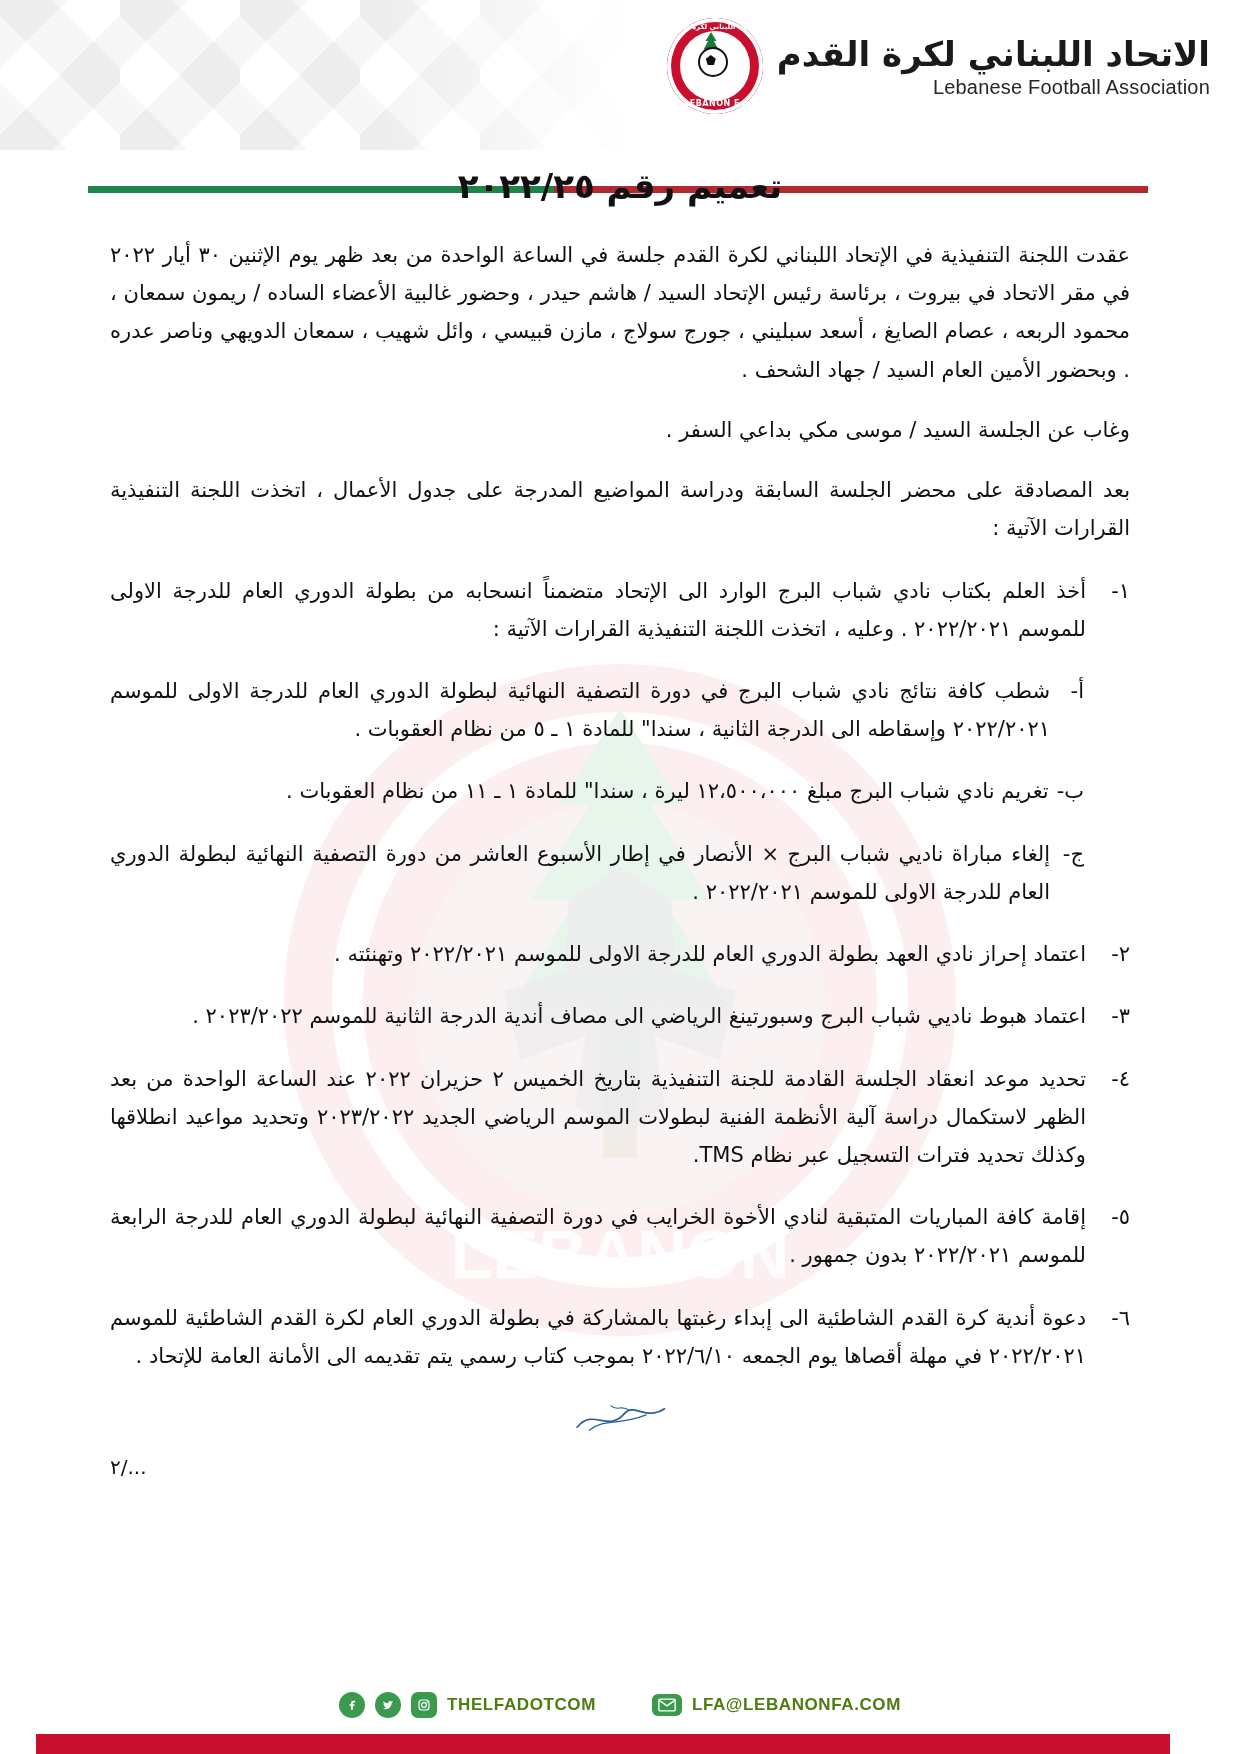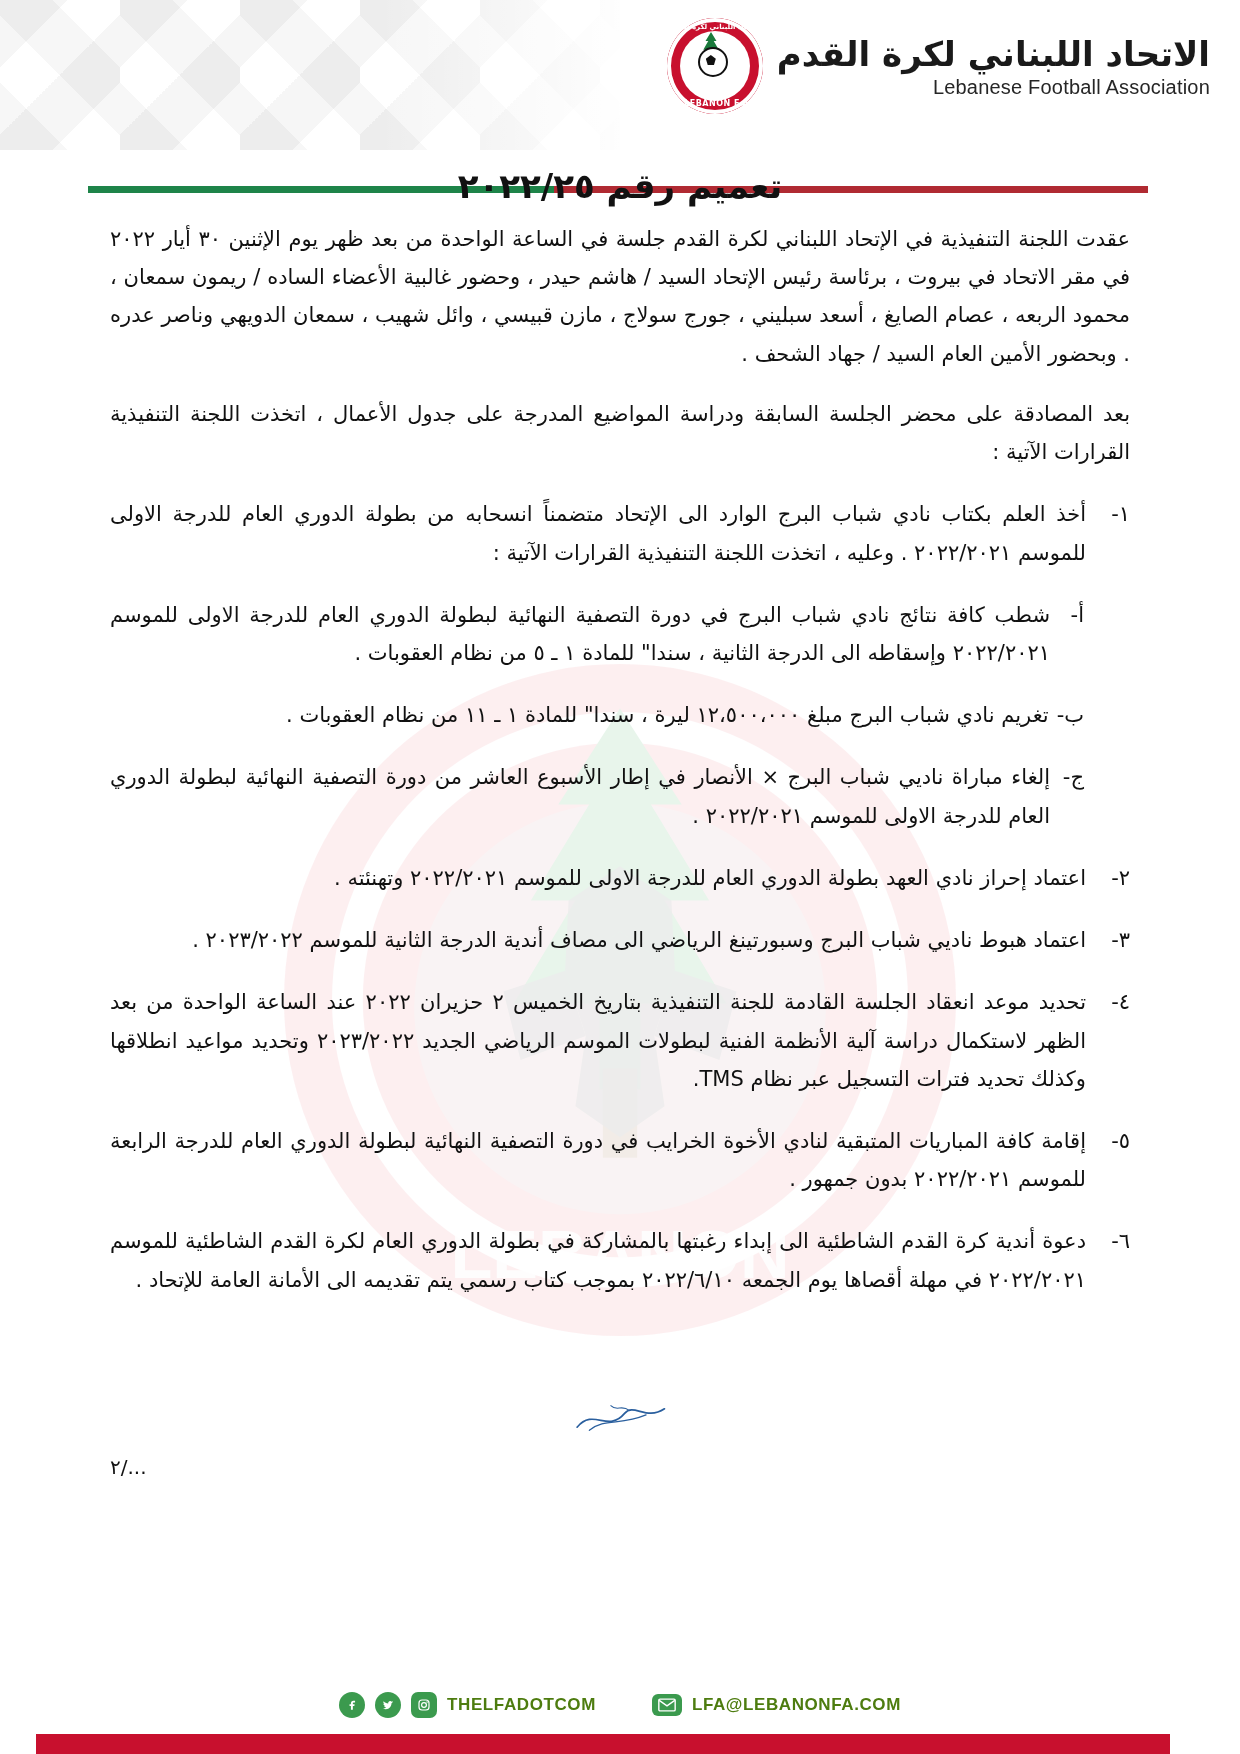--- a/index.html
+++ b/index.html
@@ -89,21 +89,21 @@
     margin-top:16px;letter-spacing:0;
   }
   .doc-sub{
     text-align:center;font-size:22px;color:#111;margin-top:6px;
     text-decoration:underline;text-underline-offset:5px;
   }
   p.para{
     font-size:21px;line-height:1.82;color:#111;text-align:justify;
     margin:22px 0 0 0;
   }
-  p.para.first{margin-top:14px;}
+  p.para.first{margin-top:30px;}
   p.short{text-align:right;}
   .list{margin-top:22px;}
   .row{display:flex;align-items:flex-start;gap:10px;margin-top:24px;}
   .marker{
     flex:0 0 auto;min-width:34px;font-size:21px;line-height:1.82;color:#111;
     text-align:right;font-weight:normal;
   }
   .rowtext{flex:1;font-size:21px;line-height:1.82;color:#111;text-align:justify;}
   .sublist{margin-right:46px;}
   .sublist .row{margin-top:24px;gap:8px;}
@@ -188,20 +188,21 @@
       </g>
       <text x="200" y="372" text-anchor="middle" font-size="40" font-weight="bold" fill="#ffffff" font-family="Liberation Sans, sans-serif" opacity=".9">LEBANON</text>
     </svg>
   </div>
 
   <div class="doc">
 
     <div class="doc-title">تعميم رقم ٢٠٢٢/٢٥</div>
 
     <p class="para first">عقدت اللجنة التنفيذية في الإتحاد اللبناني لكرة القدم جلسة في الساعة الواحدة من بعد ظهر يوم الإثنين ٣٠ أيار ٢٠٢٢ في مقر الاتحاد في بيروت ، برئاسة رئيس الإتحاد السيد / هاشم حيدر ، وحضور غالبية الأعضاء الساده / ريمون سمعان ، محمود الربعه ، عصام الصايغ ، أسعد سبليني ، جورج سولاج ، مازن قبيسي ، وائل شهيب ، سمعان الدويهي وناصر عدره . وبحضور الأمين العام السيد / جهاد الشحف .</p>
+    <p class="para short">وغاب عن الجلسة السيد / موسى مكي بداعي السفر .</p>
     <p class="para">بعد المصادقة على محضر الجلسة السابقة ودراسة المواضيع المدرجة على جدول الأعمال ، اتخذت اللجنة التنفيذية القرارات الآتية :</p>
 
     <div class="list">
 
       <div class="row">
         <div class="marker">١-</div>
         <div class="rowtext">أخذ العلم بكتاب نادي شباب البرج الوارد الى الإتحاد متضمناً انسحابه من بطولة الدوري العام للدرجة الاولى للموسم ٢٠٢٢/٢٠٢١ . وعليه ، اتخذت اللجنة التنفيذية القرارات الآتية :</div>
       </div>
       <div class="sublist">
         <div class="row">

